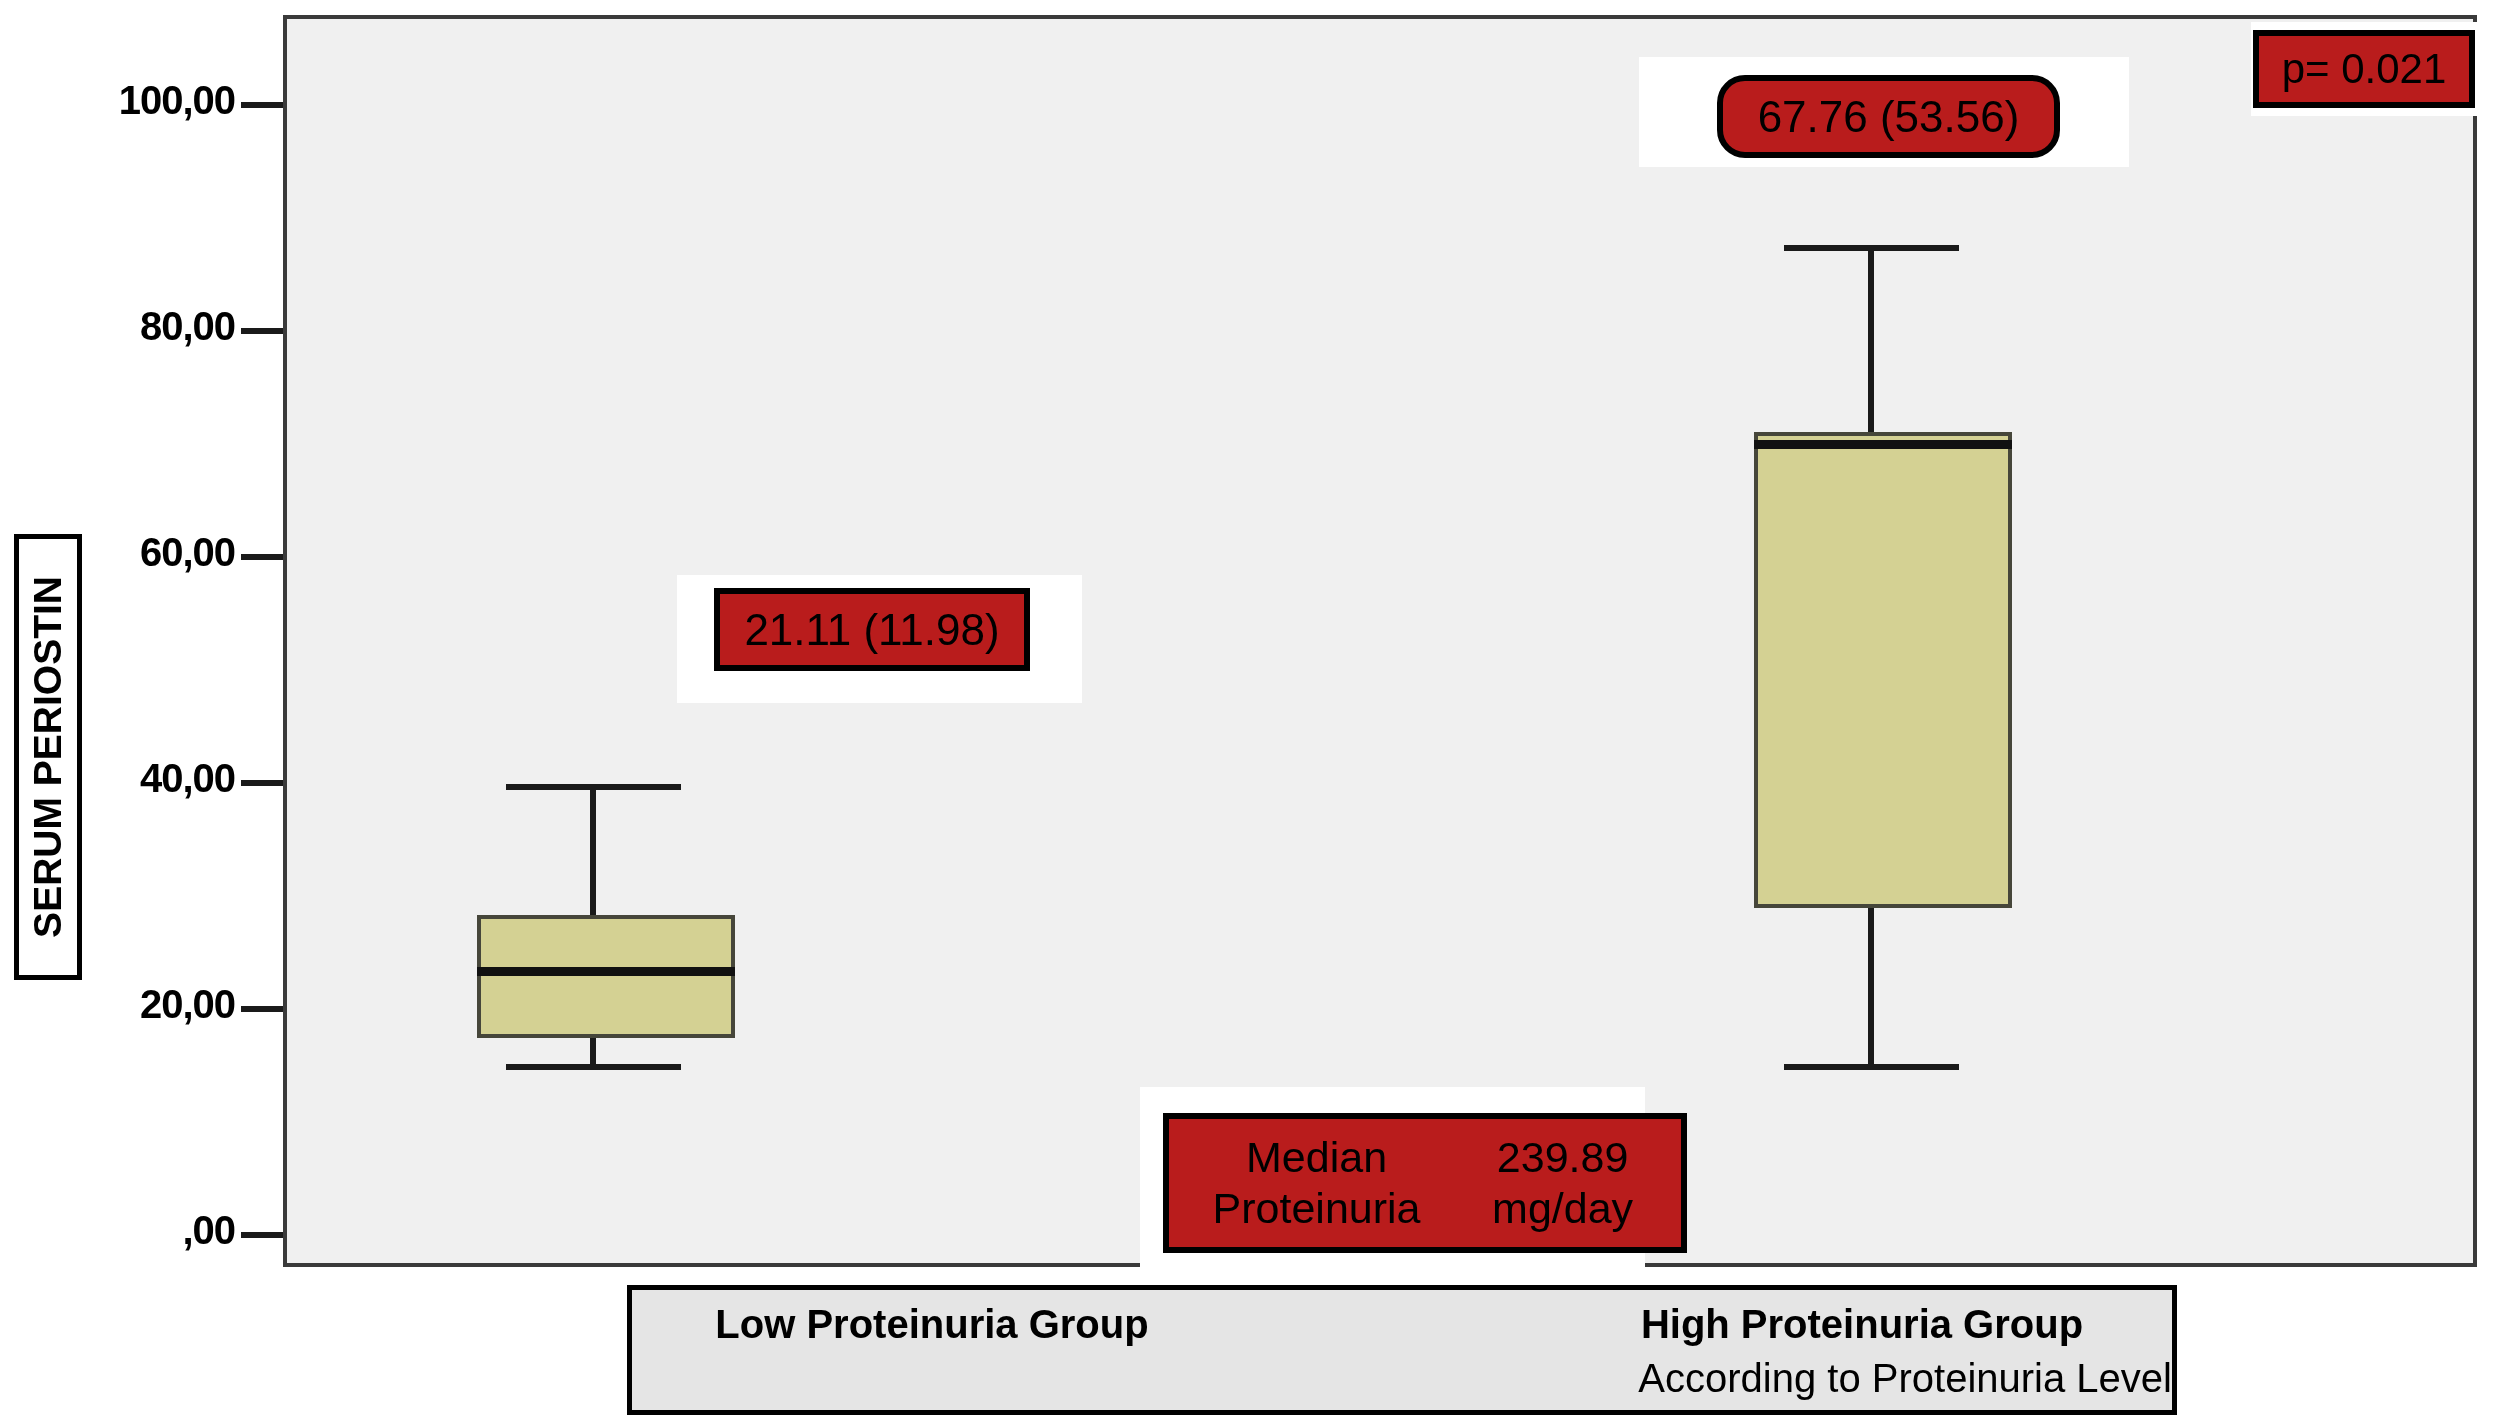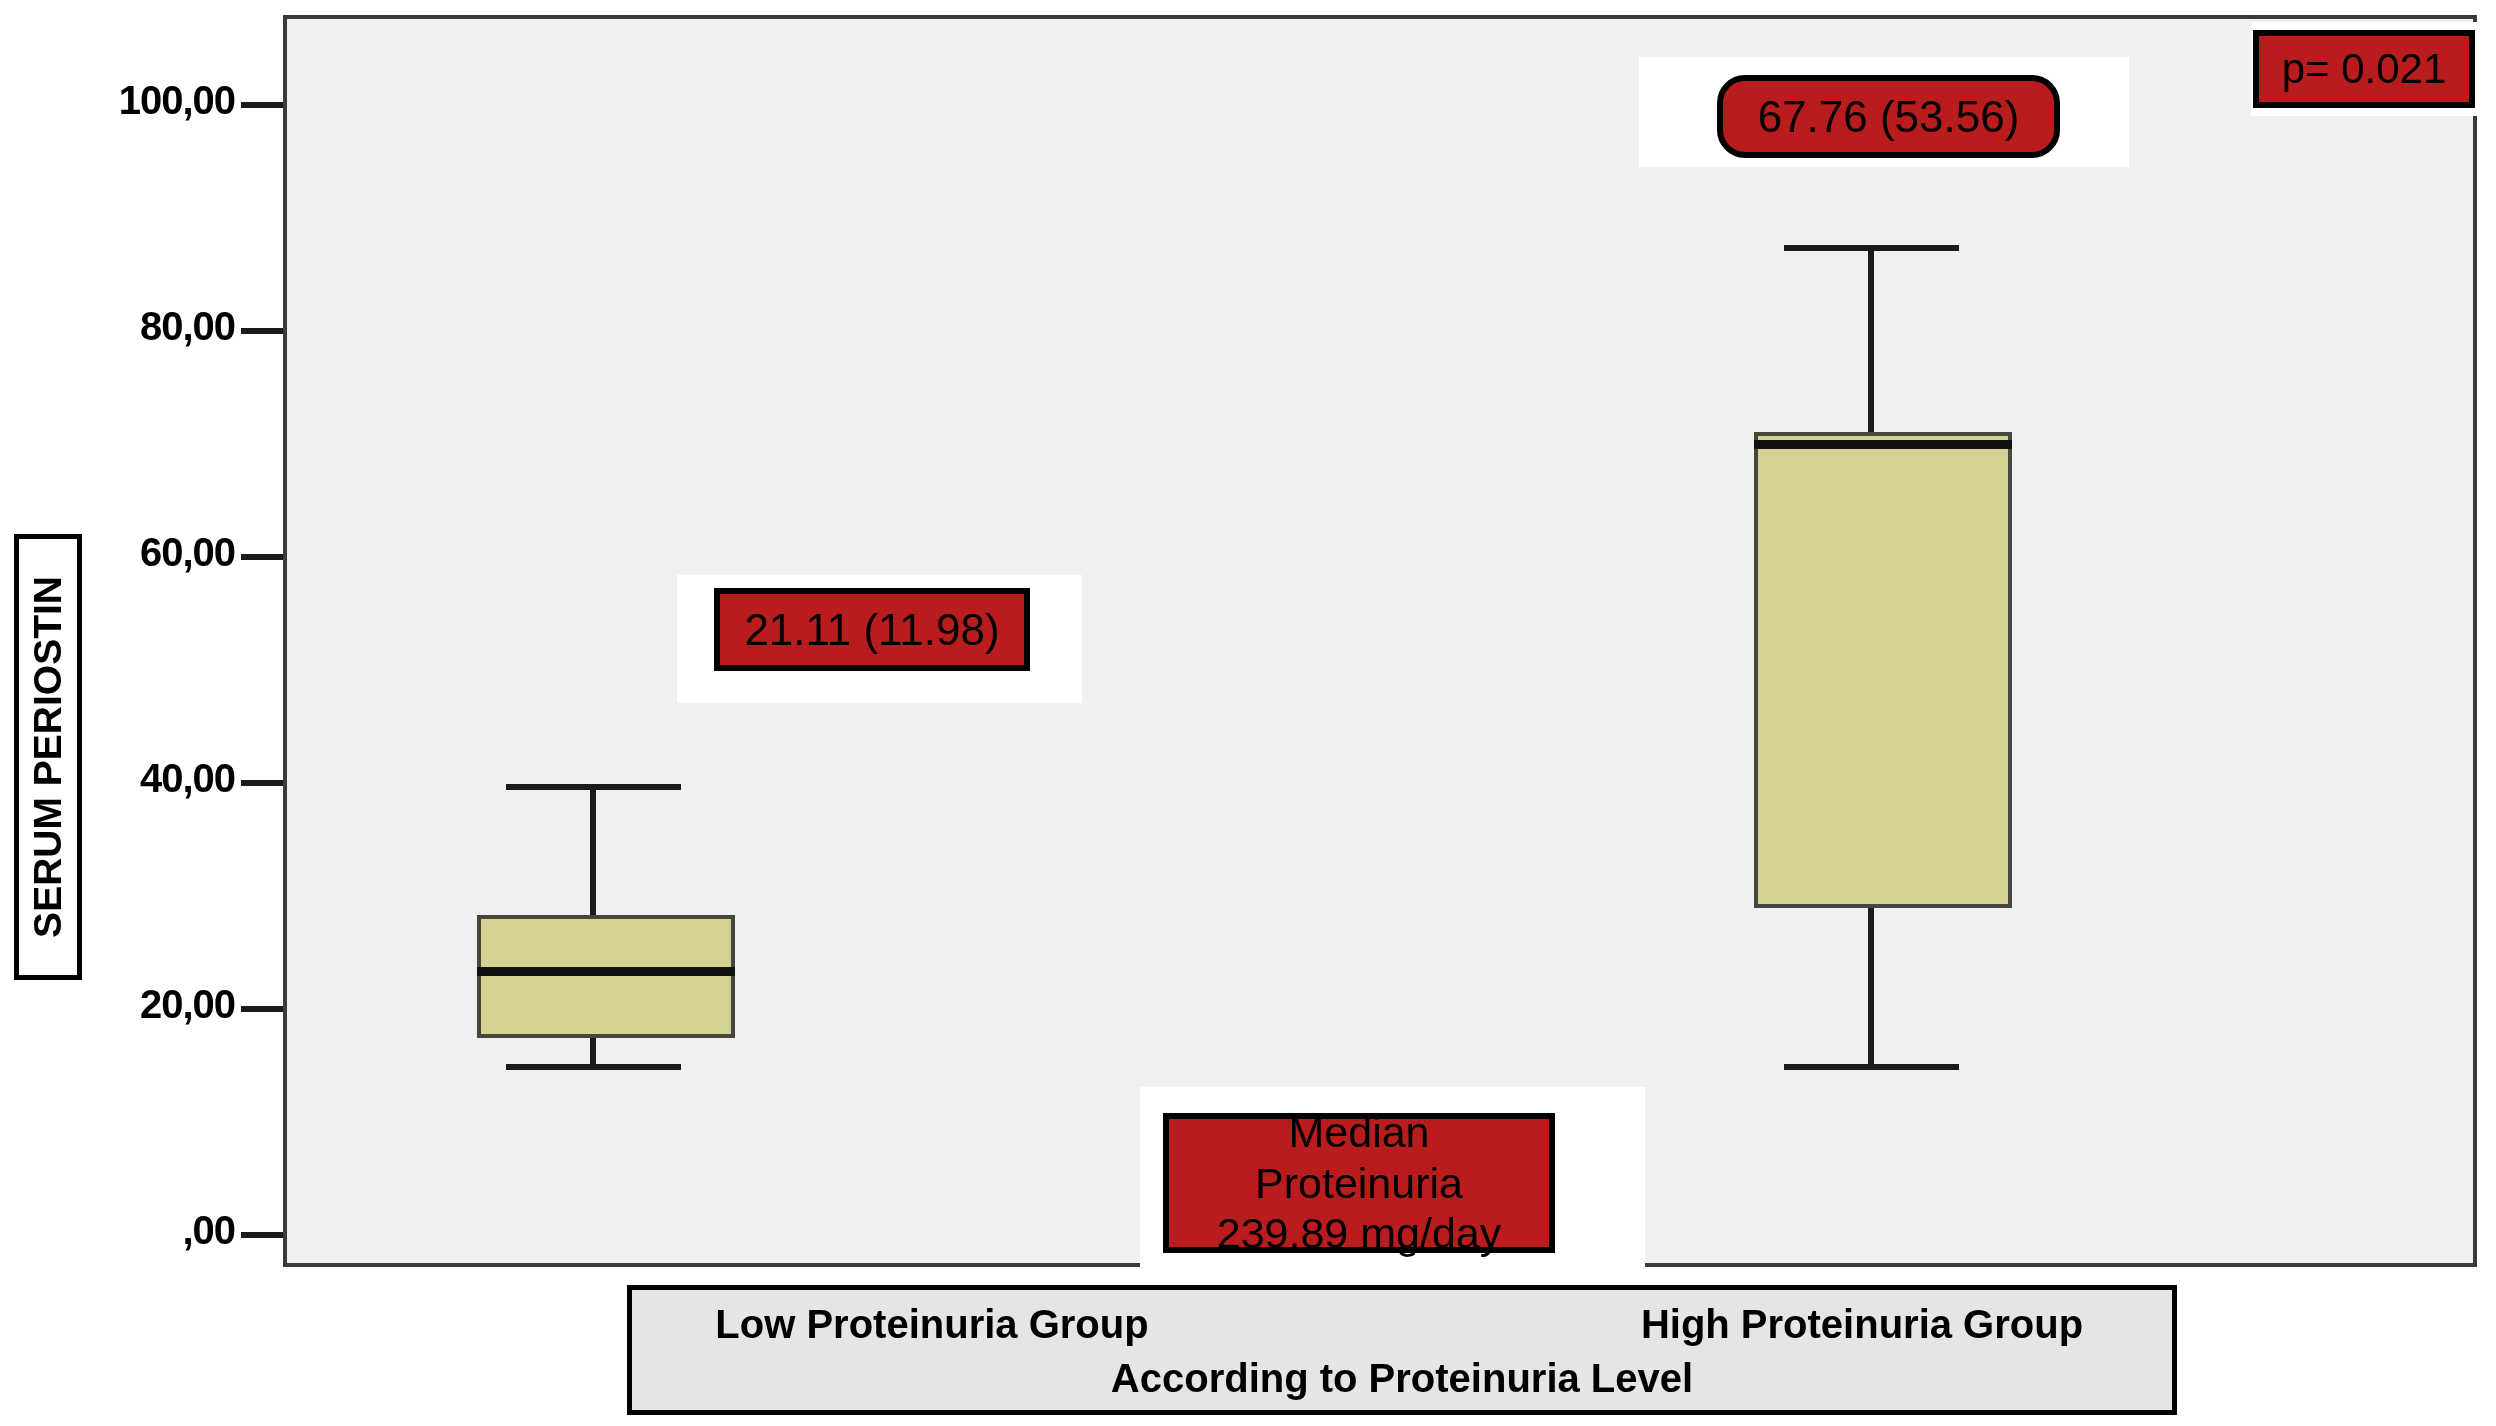--- a/index.html
+++ b/index.html
@@ -54,22 +54,22 @@
   
   #x-axis-box{
     position:absolute;left:627px;top:1285px;width:1550px;height:130px;
     border:5px solid #000;background:#e5e5e5;box-sizing:border-box;
   }
   .x-group-label{
     position:absolute;top:12px;font-size:40px;font-weight:700;color:#000;
     white-space:nowrap;text-align:center;
   }
   #x-axis-title{
-    position:absolute;left:0;right:0;top:66px;font-size:40px;font-weight:700;
-    color:#000;text-align:center;white-space:nowrap;
+    position:absolute;left:0;right:0;top:66px;font-size:40px;font-weight:400;
+    color:#000;text-align:right;white-space:nowrap;
   }
 </style>
 </head>
 <body>
 
 <div id="y-axis">
 
   <div class="y-tick" style="top:79px;">
     <span class="tick-label">100,00</span>
     <span class="tick-mark"></span>
@@ -131,21 +131,21 @@
 <div class="callout-bg" style="left:677px;top:575px;width:405px;height:128px;"></div>
 <div class="callout" style="left:714px;top:588px;width:316px;height:83px;">21.11 (11.98)</div>
 
 <div class="callout-bg" style="left:1639px;top:57px;width:490px;height:110px;"></div>
 <div class="callout" style="left:1717px;top:75px;width:343px;height:83px;border-radius:28px;">67.76 (53.56)</div>
 
 <div class="callout-bg" style="left:2251px;top:22px;width:240px;height:94px;"></div>
 <div class="callout" style="left:2253px;top:30px;width:222px;height:78px;font-size:42px;">p= 0.021</div>
 
 <div class="callout-bg" style="left:1140px;top:1087px;width:505px;height:192px;"></div>
-<div class="callout" style="left:1163px;top:1113px;width:392px;height:140px;flex-direction:column;font-size:43px;">
+<div class="callout" style="left:1163px;top:1113px;width:524px;height:140px;flex-direction:row;font-size:43px;">
   <span>Median Proteinuria</span>
   <span>239.89 mg/day</span>
 </div>
 
 <div id="x-axis-box">
   <div class="x-group-label" style="left:40px;width:520px;">Low Proteinuria Group</div>
   <div class="x-group-label" style="left:960px;width:540px;">High Proteinuria Group</div>
   <div id="x-axis-title">According to Proteinuria Level</div>
 </div>
 

